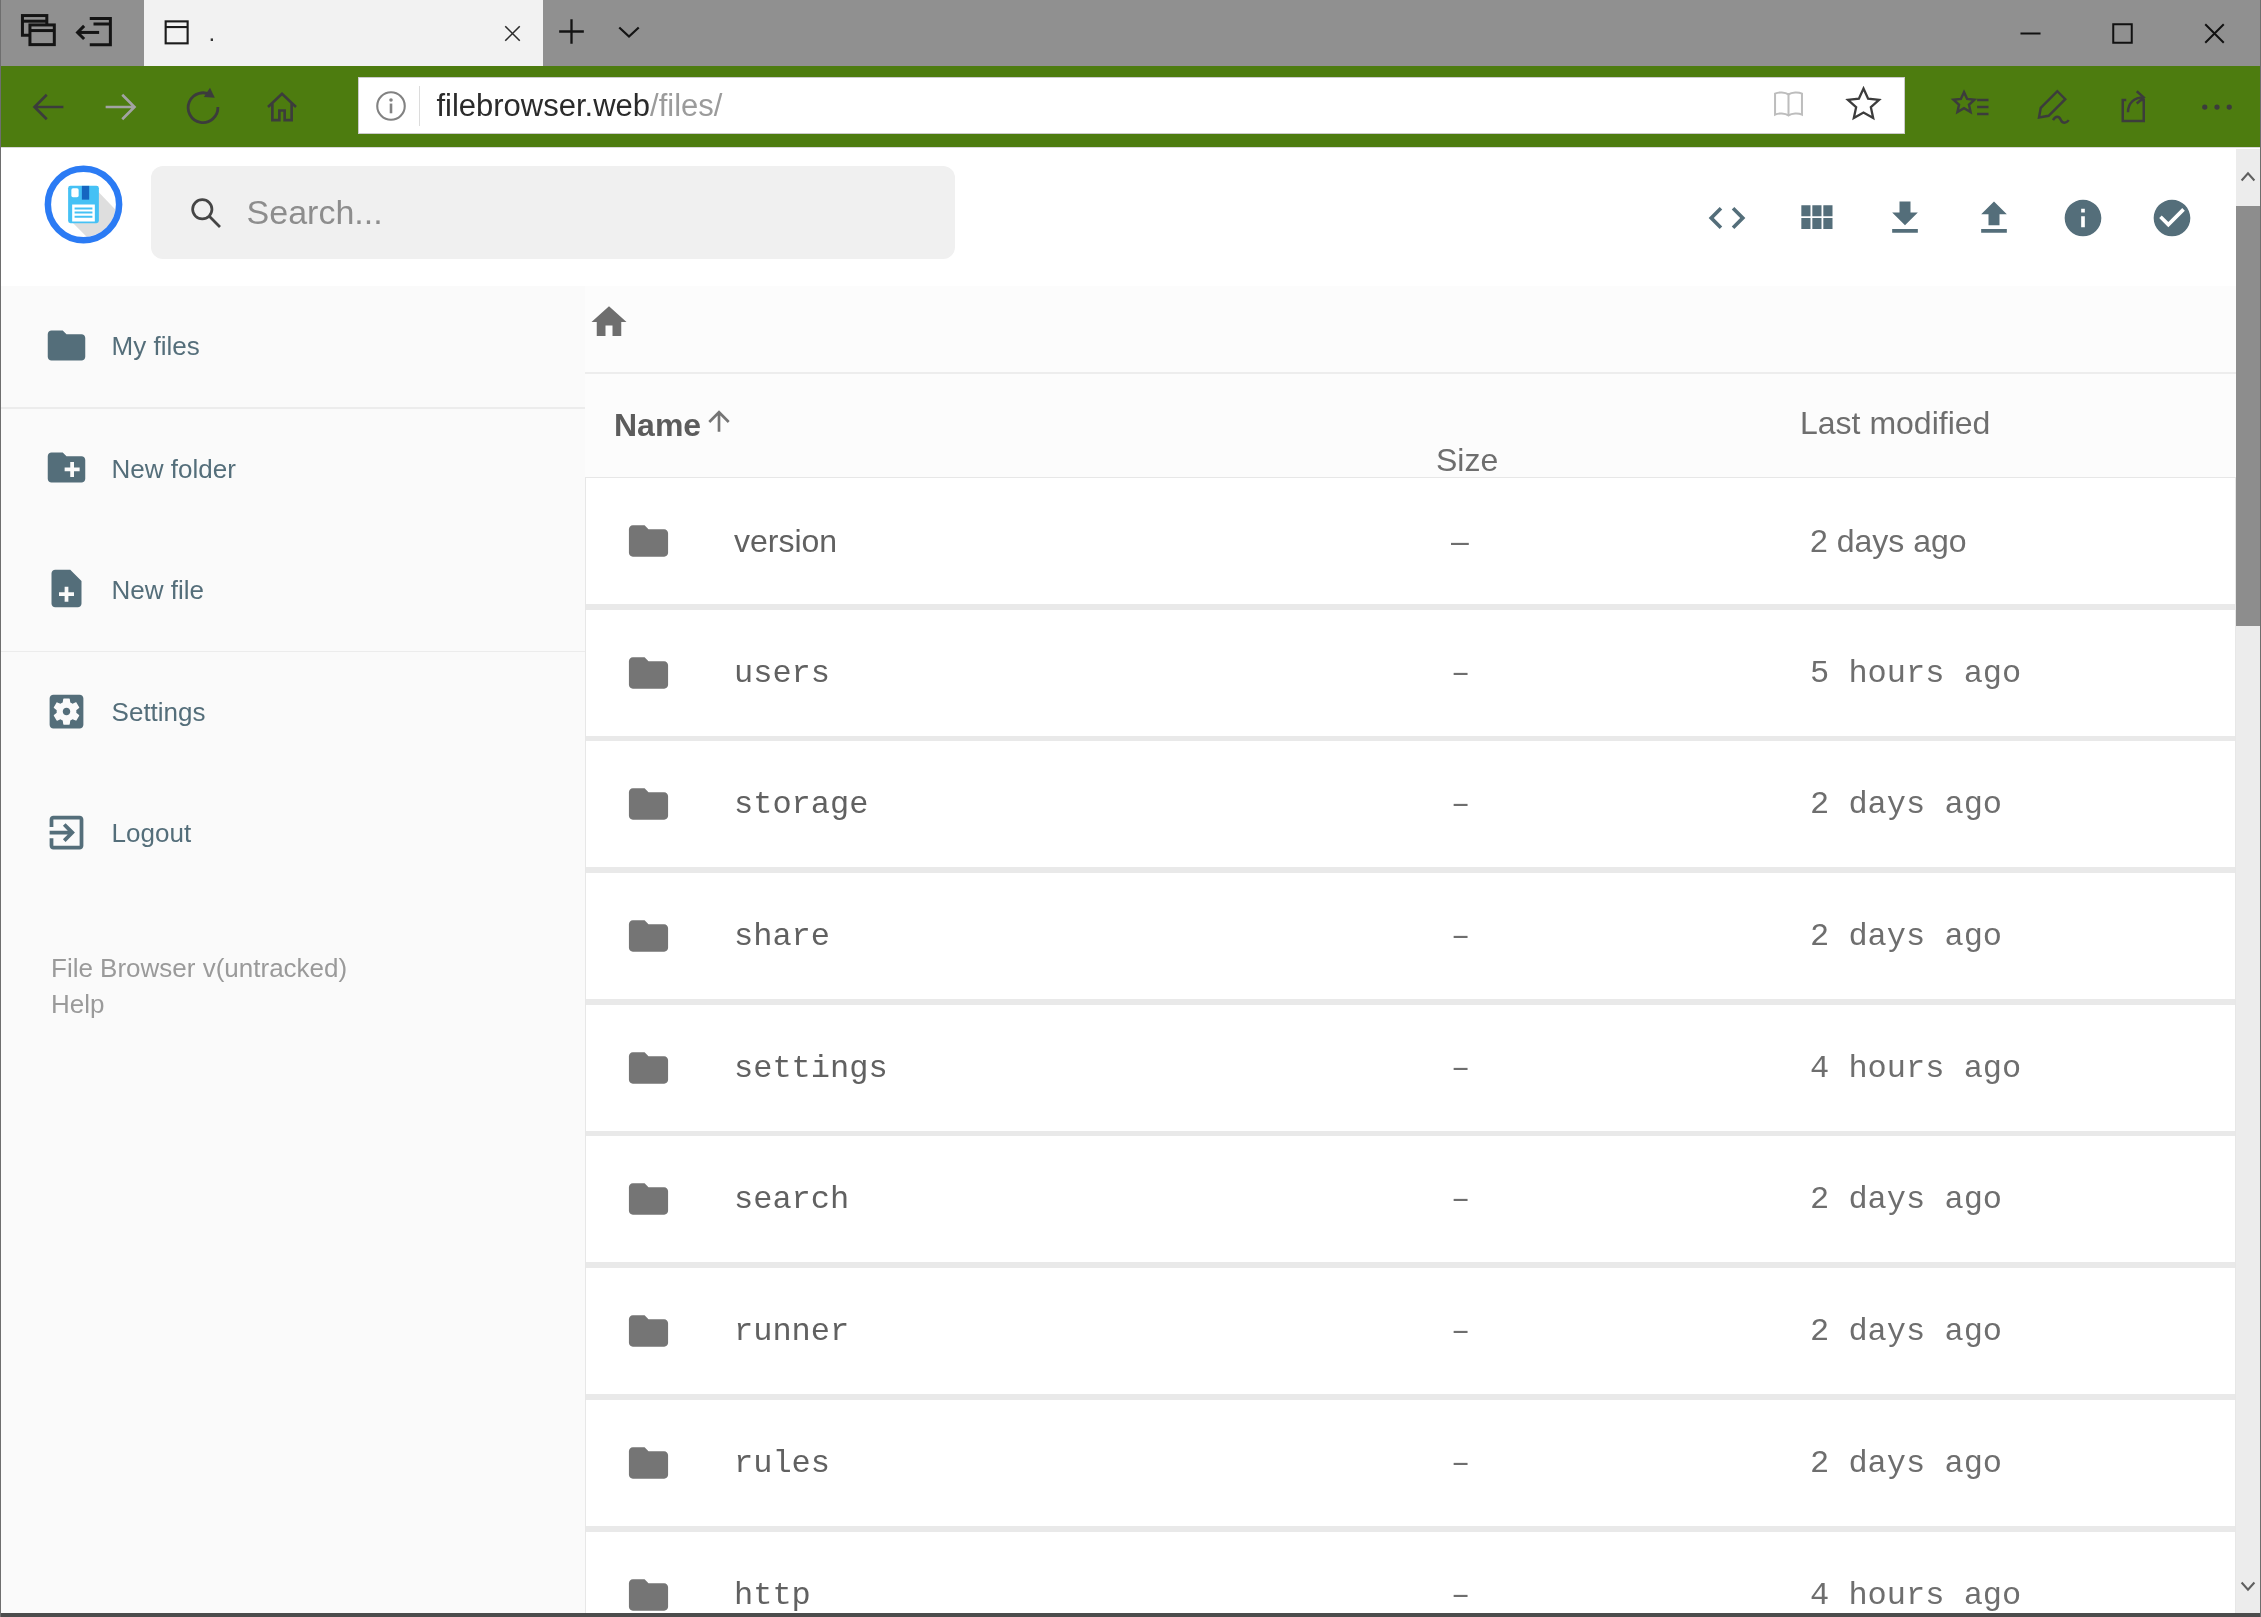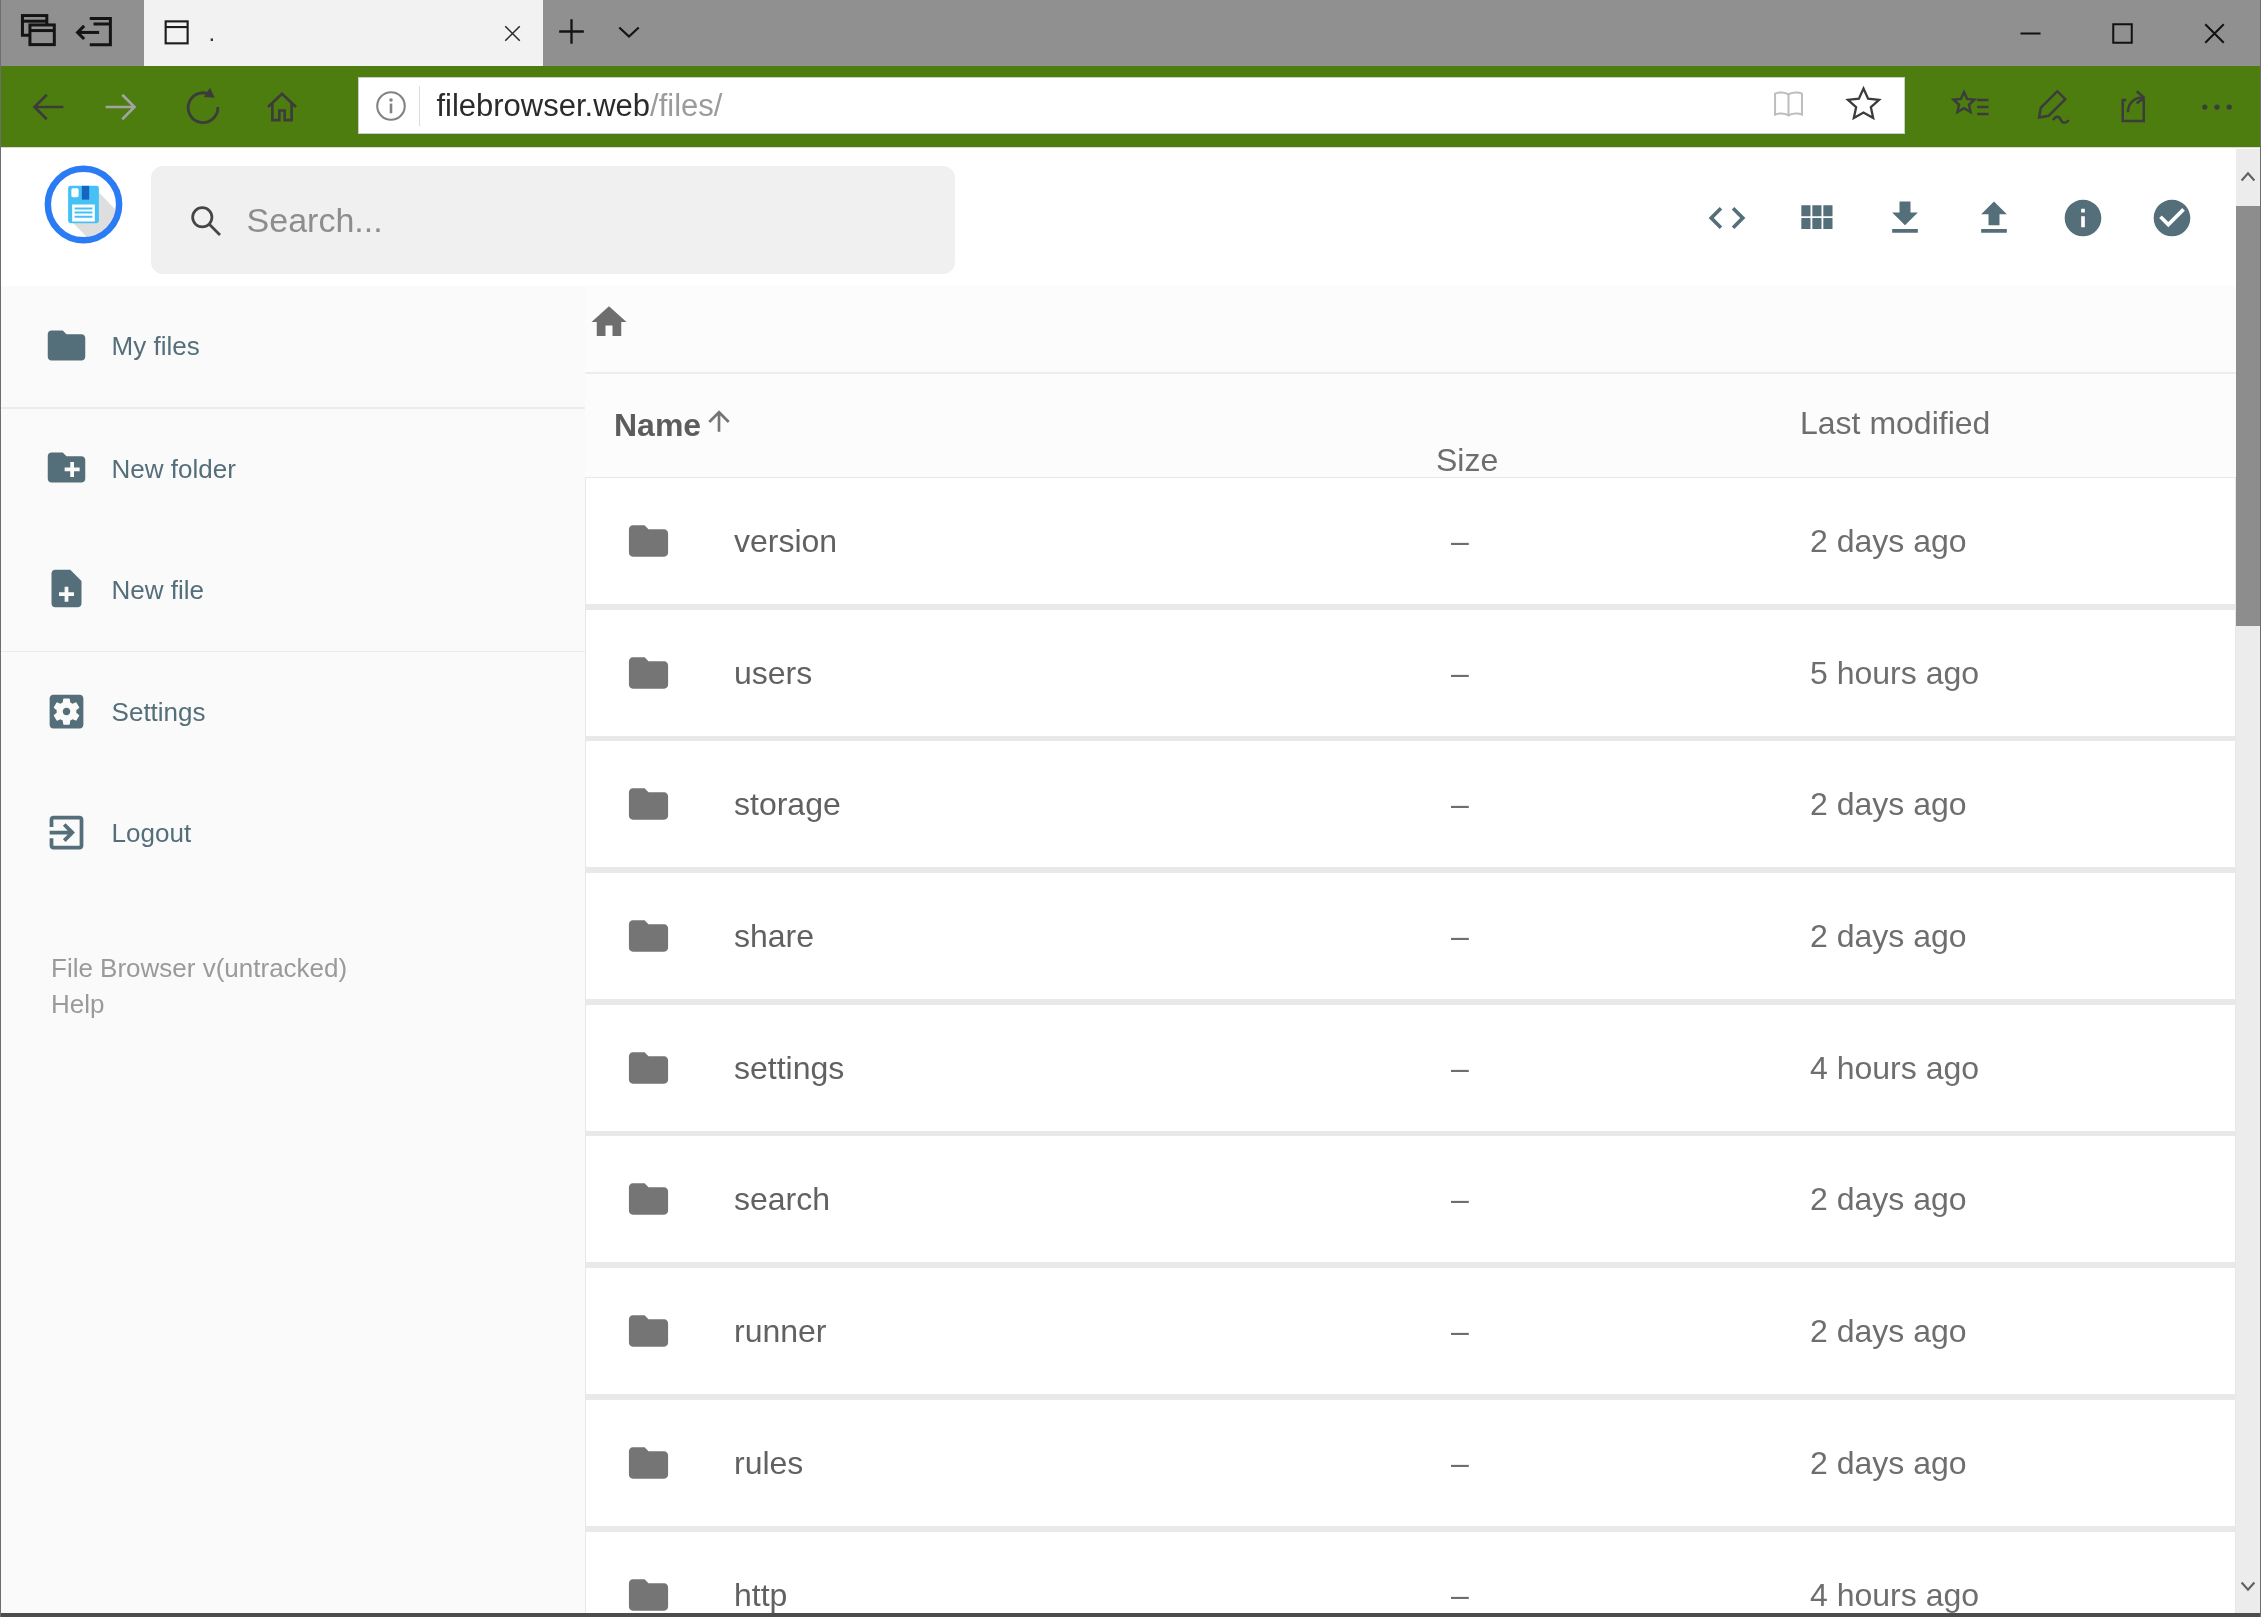--- a/index.html
+++ b/index.html
@@ -37,21 +37,21 @@
   .ab-url { font-size:31px; color:#2b2b2b; white-space:nowrap; }
   .ab-path { color:#9b9b9b; }
   .ab-right { margin-left:auto; display:flex; align-items:center; gap:37px; margin-right:21px; }
   .nav-right { position:absolute; right:1.6px; top:0; height:81px; display:flex; align-items:center; }
   .nav-right .nav-btn { width:82px; }
 
   
   .app { position:absolute; top:149px; left:0; right:0; bottom:0; background:#fafafa; }
   .app-header { position:absolute; top:0; left:0; right:24px; height:137px; background:#fff; }
   .logo { position:absolute; left:42px; top:14.5px; width:81px; height:81px; }
-  .searchbar { position:absolute; left:150px; top:17px; width:804px; height:108px;
+  .searchbar { position:absolute; left:150px; top:17px; width:804px; height:93px;
                background:#f0f0f0; border-radius:12px; display:flex; align-items:center; }
   .search-icon { margin-left:36px; display:flex; }
   .search-placeholder { margin-left:22.6px; font-size:34px; color:#8d8d8d; }
   .actions { position:absolute; left:1703px; top:0; height:137px; display:flex; align-items:center; gap:44px; }
   .action { width:45px; height:45px; display:flex; align-items:center; justify-content:center; }
 
   
   .sidebar { position:absolute; top:137px; left:0; width:584px; bottom:0; background:#fafafa; }
   .side-item { height:121px; display:flex; align-items:center; padding-left:43px; cursor:default; }
   .side-label { margin-left:22.6px; font-size:26px; color:#546e7a; }
@@ -63,21 +63,21 @@
   .breadcrumb { position:absolute; top:14.5px; left:3.2px; display:flex; }
   .content-divider { position:absolute; top:86px; left:0; right:0; height:2.4px; background:#ededed; }
   .cols { position:absolute; top:119px; left:0; right:0; height:42px; font-size:32px; color:#6e6e6e; }
   .col-name { position:absolute; left:29px; top:0; display:flex; align-items:center; gap:2px;
               font-weight:bold; color:#5c5c5c; }
   .col-size { position:absolute; left:851px; top:0;margin-top:37px; }
   .col-mod  { position:absolute; left:1215px; top:0; }
 
   .listing { position:absolute; top:191px; left:0; right:0; border:1.6px solid #e7e7e7; background:#e9e9e9; }
   .row { height:126px; background:#fff; position:relative; }
-  .row + .row { margin-top:5.7px; }
+  .row + .row { margin-top:5.7px;font-family:Liberation Mono, monospace; }
   .row-icon { position:absolute; left:39px; top:50%; transform:translateY(-50%); display:flex; }
   .row-name { position:absolute; left:148px; top:50%; transform:translateY(-50%); font-size:32px; color:#616161; }
   .row-size { position:absolute; left:865px; top:50%; transform:translateY(-50%); font-size:32px; color:#6e6e6e; }
   .row-mod  { position:absolute; left:1224px; top:50%; transform:translateY(-50%); font-size:32px; color:#6e6e6e; }
 
   
   .scrollbar { position:absolute; top:0; right:0; width:24px; bottom:0; background:#ececec; z-index:40; }
   .sb-up { position:absolute; top:3.2px; left:0; right:0; height:48px; display:flex; align-items:center; justify-content:center; }
   .sb-thumb { position:absolute; top:57px; left:0; right:0; height:420px; background:#8d8d8d; }
   .sb-down { position:absolute; bottom:6.5px; left:0; right:0; height:48px; display:flex; align-items:center; justify-content:center; }

